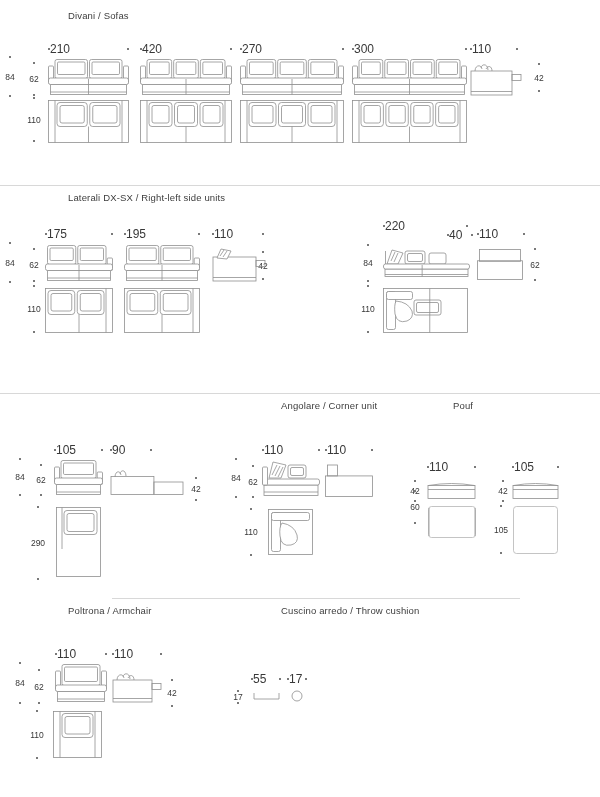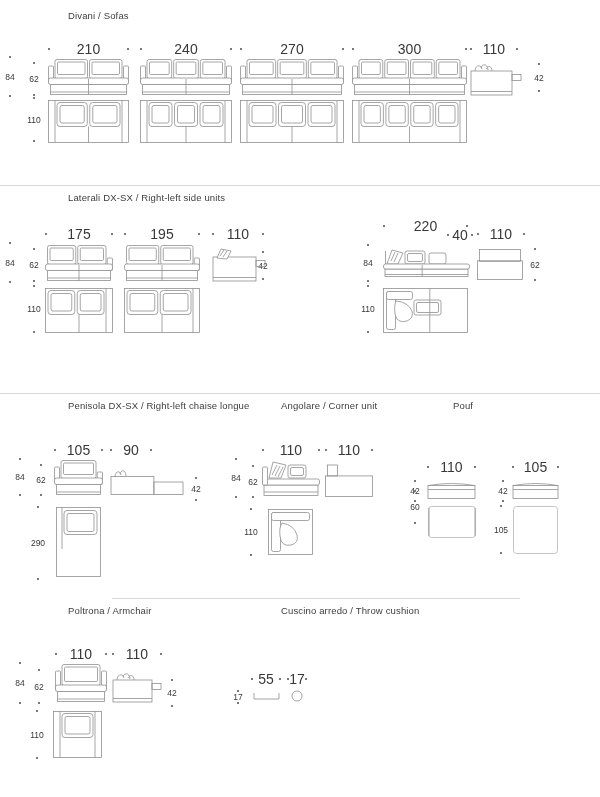--- a/index.html
+++ b/index.html
@@ -3,37 +3,37 @@
 <meta charset="utf-8">
 <style>
   html,body{margin:0;padding:0;background:#fff;}
   .page{position:relative;width:600px;height:797px;background:#ffffff;
         font-family:"Liberation Sans",sans-serif;overflow:hidden;}
   .stitle{position:absolute;font-size:9.5px;color:#3d3d3d;letter-spacing:.15px;white-space:nowrap;padding-left:48px;}
   .divider{position:absolute;height:1px;background:#d8d8d8;}
   .fig{position:absolute;}
   .hdim{position:absolute;display:flex;align-items:center;height:10px;}
   .hdim::before,.hdim::after{content:'';width:2px;height:2px;background:#4d4d4d;border-radius:50%;flex:none;}
-  .hdim .lbl{flex:1;text-align:center;font-size:14px;color:#383838;line-height:10px;}
+  .hdim .lbl{flex:1;font-size:12px;color:#383838;line-height:10px;}
   .vdim{position:absolute;display:flex;flex-direction:column;align-items:center;width:16px;text-align:right;}
   .vdim::before,.vdim::after{content:'';width:2px;height:2px;background:#4d4d4d;border-radius:50%;flex:none;}
   .vdim .lbl{flex:1;display:flex;align-items:center;font-size:8.5px;color:#383838;}
 </style>
 </head>
 <body>
 
 <div class="page">
 
   <div class="stitle" style="left:20px;top:10px">Divani / Sofas</div>
 
   <div class="hdim" style="left:48px;top:44px;width:81px">
       <span class="lbl">210</span>
     </div>
   <div class="hdim" style="left:140px;top:44px;width:92px">
-      <span class="lbl">240</span>
+      <span class="lbl">420</span>
     </div>
   <div class="hdim" style="left:240px;top:44px;width:104px">
       <span class="lbl">270</span>
     </div>
   <div class="hdim" style="left:352px;top:44px;width:115px">
       <span class="lbl">300</span>
     </div>
   <div class="hdim" style="left:470px;top:44px;width:48px">
       <span class="lbl">110</span>
     </div>
@@ -281,21 +281,20 @@
       <rect x="0.5" y="0.5" width="84" height="44" rx="0" stroke="#8f8f8f" fill="none" stroke-width="0.8"></rect>
       <rect x="3.5" y="3.5" width="9" height="38" rx="2" stroke="#8f8f8f" fill="#fff" stroke-width="0.8"></rect>
       <rect x="3.5" y="3.5" width="26" height="8" rx="2" stroke="#8f8f8f" fill="#fff" stroke-width="0.8"></rect>
       <path d="M13,13 Q25,14 29,23 Q31,30 24,33 Q14,36 12,26 Q11,17 13,13 Z" stroke="#8f8f8f" fill="#fff" stroke-width="0.8"></path>
       <rect x="31" y="12" width="27" height="15" rx="2" stroke="#8f8f8f" fill="#fff" stroke-width="0.8"></rect>
       <rect x="33.5" y="14.5" width="22" height="10" rx="1.5" stroke="#8f8f8f" fill="none" stroke-width="0.8"></rect>
       <line x1="46.75000000000001" y1="0.5" x2="46.75000000000001" y2="44.5" stroke="#8f8f8f" stroke-width="0.8"></line>
     </svg>
 
   <div class="divider" style="left:0;top:393px;width:600px"></div>
-  <div class="stitle" style="left:20px;top:400px">Penisola DX-SX / Right-left chaise longue</div>
   <div class="stitle" style="left:233px;top:400px">Angolare / Corner unit</div>
   <div class="stitle" style="left:405px;top:400px">Pouf</div>
 
   <div class="hdim" style="left:54px;top:445px;width:49px">
       <span class="lbl">105</span>
     </div>
   <div class="hdim" style="left:110px;top:445px;width:42px">
       <span class="lbl">90</span>
     </div>
   <div class="vdim" style="left:12px;top:458px;height:38px">

